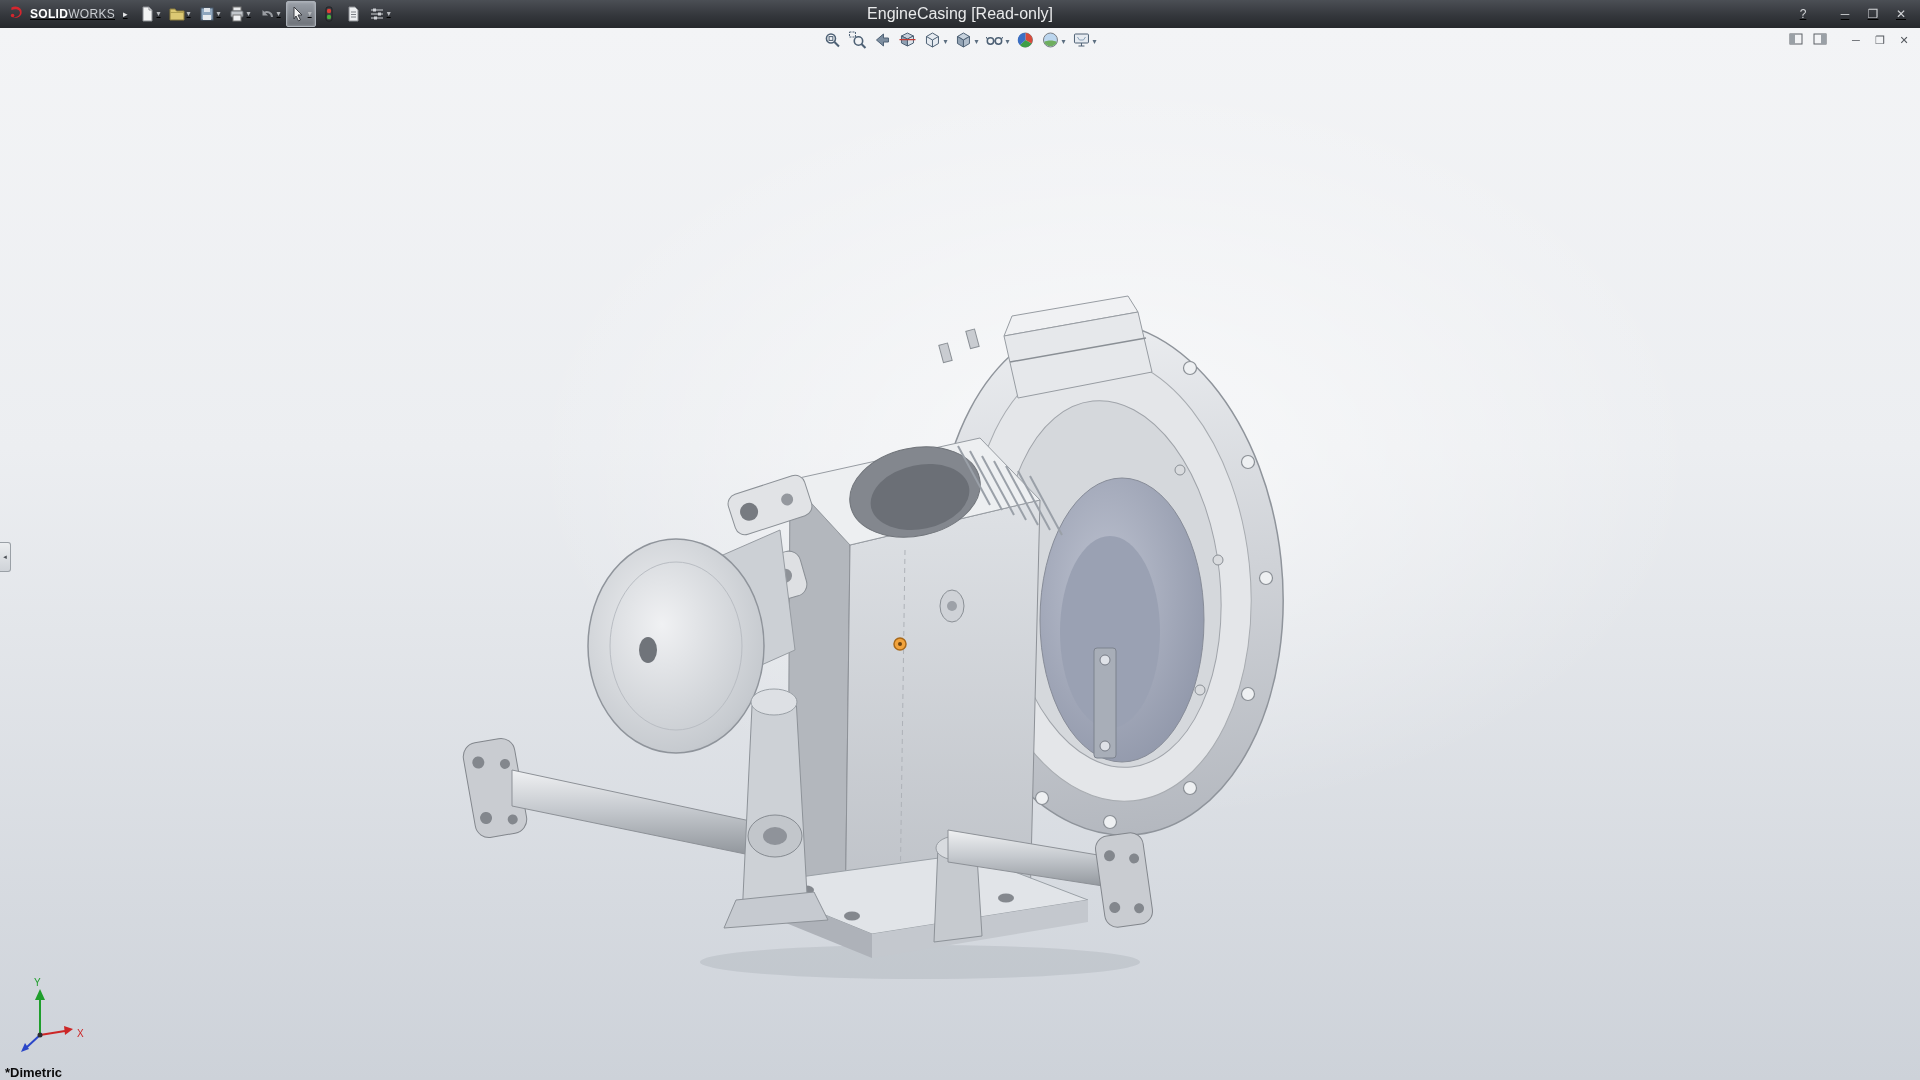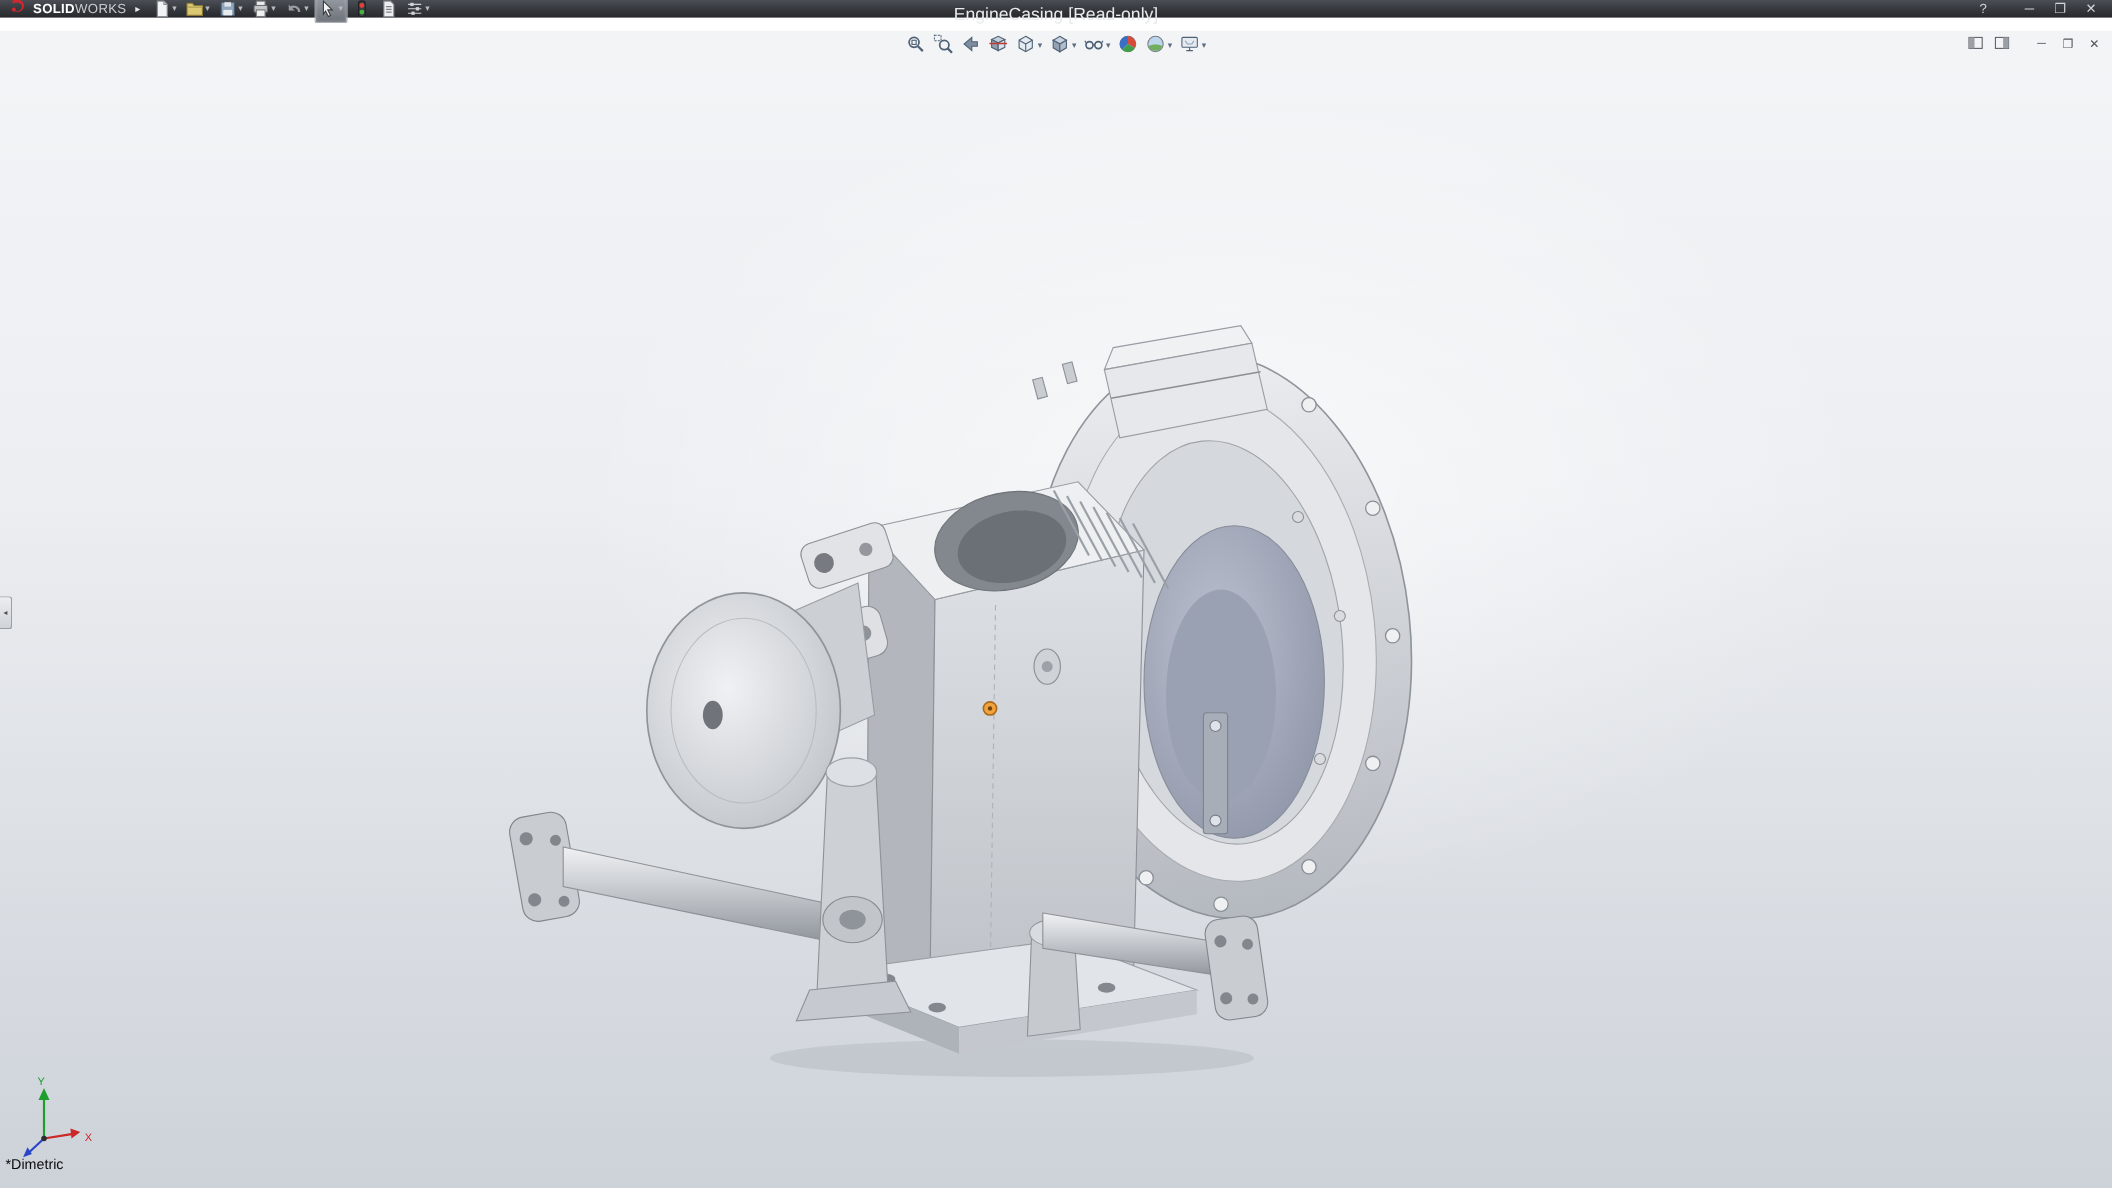--- a/index.html
+++ b/index.html
@@ -1,21 +1,21 @@
 <!DOCTYPE html>
 <html><head>
 <meta charset="utf-8">
 <style>
   html,body{margin:0;padding:0;width:1920px;height:1080px;overflow:hidden;
     font-family:"Liberation Sans", sans-serif;background:#fff;}
 
   
-  .titlebar{position:absolute;top:0;left:0;right:0;height:16px;z-index:10;
+  .titlebar{position:absolute;top:0;left:0;right:0;height:28px;z-index:10;
     background:linear-gradient(#4b4f55,#34373c 55%,#26282c);
-    display:flex;align-items:center;}
+    display:flex;align-items:center;text-decoration:underline;}
   .brand{display:flex;align-items:center;gap:5px;padding:0 4px 0 8px;}
   .brand-text{font-size:12px;letter-spacing:.3px;color:#fff;font-weight:700;}
   .brand-text .light{color:#c9ccd0;font-weight:400;}
   .menu-arrow{color:#e8e9ea;font-size:9px;margin:0 8px 0 4px;}
   .tb{display:flex;align-items:center;gap:2px;}
   .tb-btn{display:flex;align-items:center;height:24px;padding:0 3px;border-radius:2px;}
   .tb-btn svg{display:block;}
   .dd{font-size:8px;color:#b6b9bd;margin-left:2px;line-height:1;}
   .tb-btn.active{background:linear-gradient(#9aa0a8,#6d7178);
     border:1px solid #aab0b8;box-shadow:inset 0 0 3px rgba(255,255,255,.35);}
@@ -38,21 +38,21 @@
   .doc-controls{position:absolute;top:3px;right:6px;display:flex;align-items:center;gap:4px;z-index:5;}
   .doc-btn{width:20px;height:18px;display:flex;align-items:center;justify-content:center;
     font-size:11px;color:#54585e;}
   .doc-gap{width:8px;}
   .model-svg{position:absolute;inset:0;width:100%;height:100%;}
   .left-tab{position:absolute;left:0;top:514px;width:10px;height:28px;
     background:linear-gradient(#eceef0,#cfd3d8);border:1px solid #9aa0a6;border-left:none;
     border-radius:0 3px 3px 0;display:flex;align-items:center;justify-content:center;
     font-size:7px;color:#4a4e54;z-index:4;}
   .triad{position:absolute;left:4px;top:947px;width:92px;height:88px;z-index:3;}
-  .orientation{position:absolute;left:5px;bottom:14px;font-size:13px;color:#0b0b0c;z-index:3;}
+  .orientation{position:absolute;left:5px;bottom:0;font-size:13px;color:#0b0b0c;z-index:3;font-weight:bold;}
 </style>
 </head>
 <body>
 
 <div class="titlebar">
   <div class="brand">
     <span>
       <svg width="17" height="17" viewBox="0 0 20 20">
         <path d="M4 4c7-3 13 1 12 7-.8 4.5-7 7-11 4 4.5 1.5 8.5-.5 9-4C14.8 7 10 5 4 7z" fill="#d6262e"></path>
         <circle cx="5.4" cy="13.6" r="2.1" fill="#d6262e"></circle>

